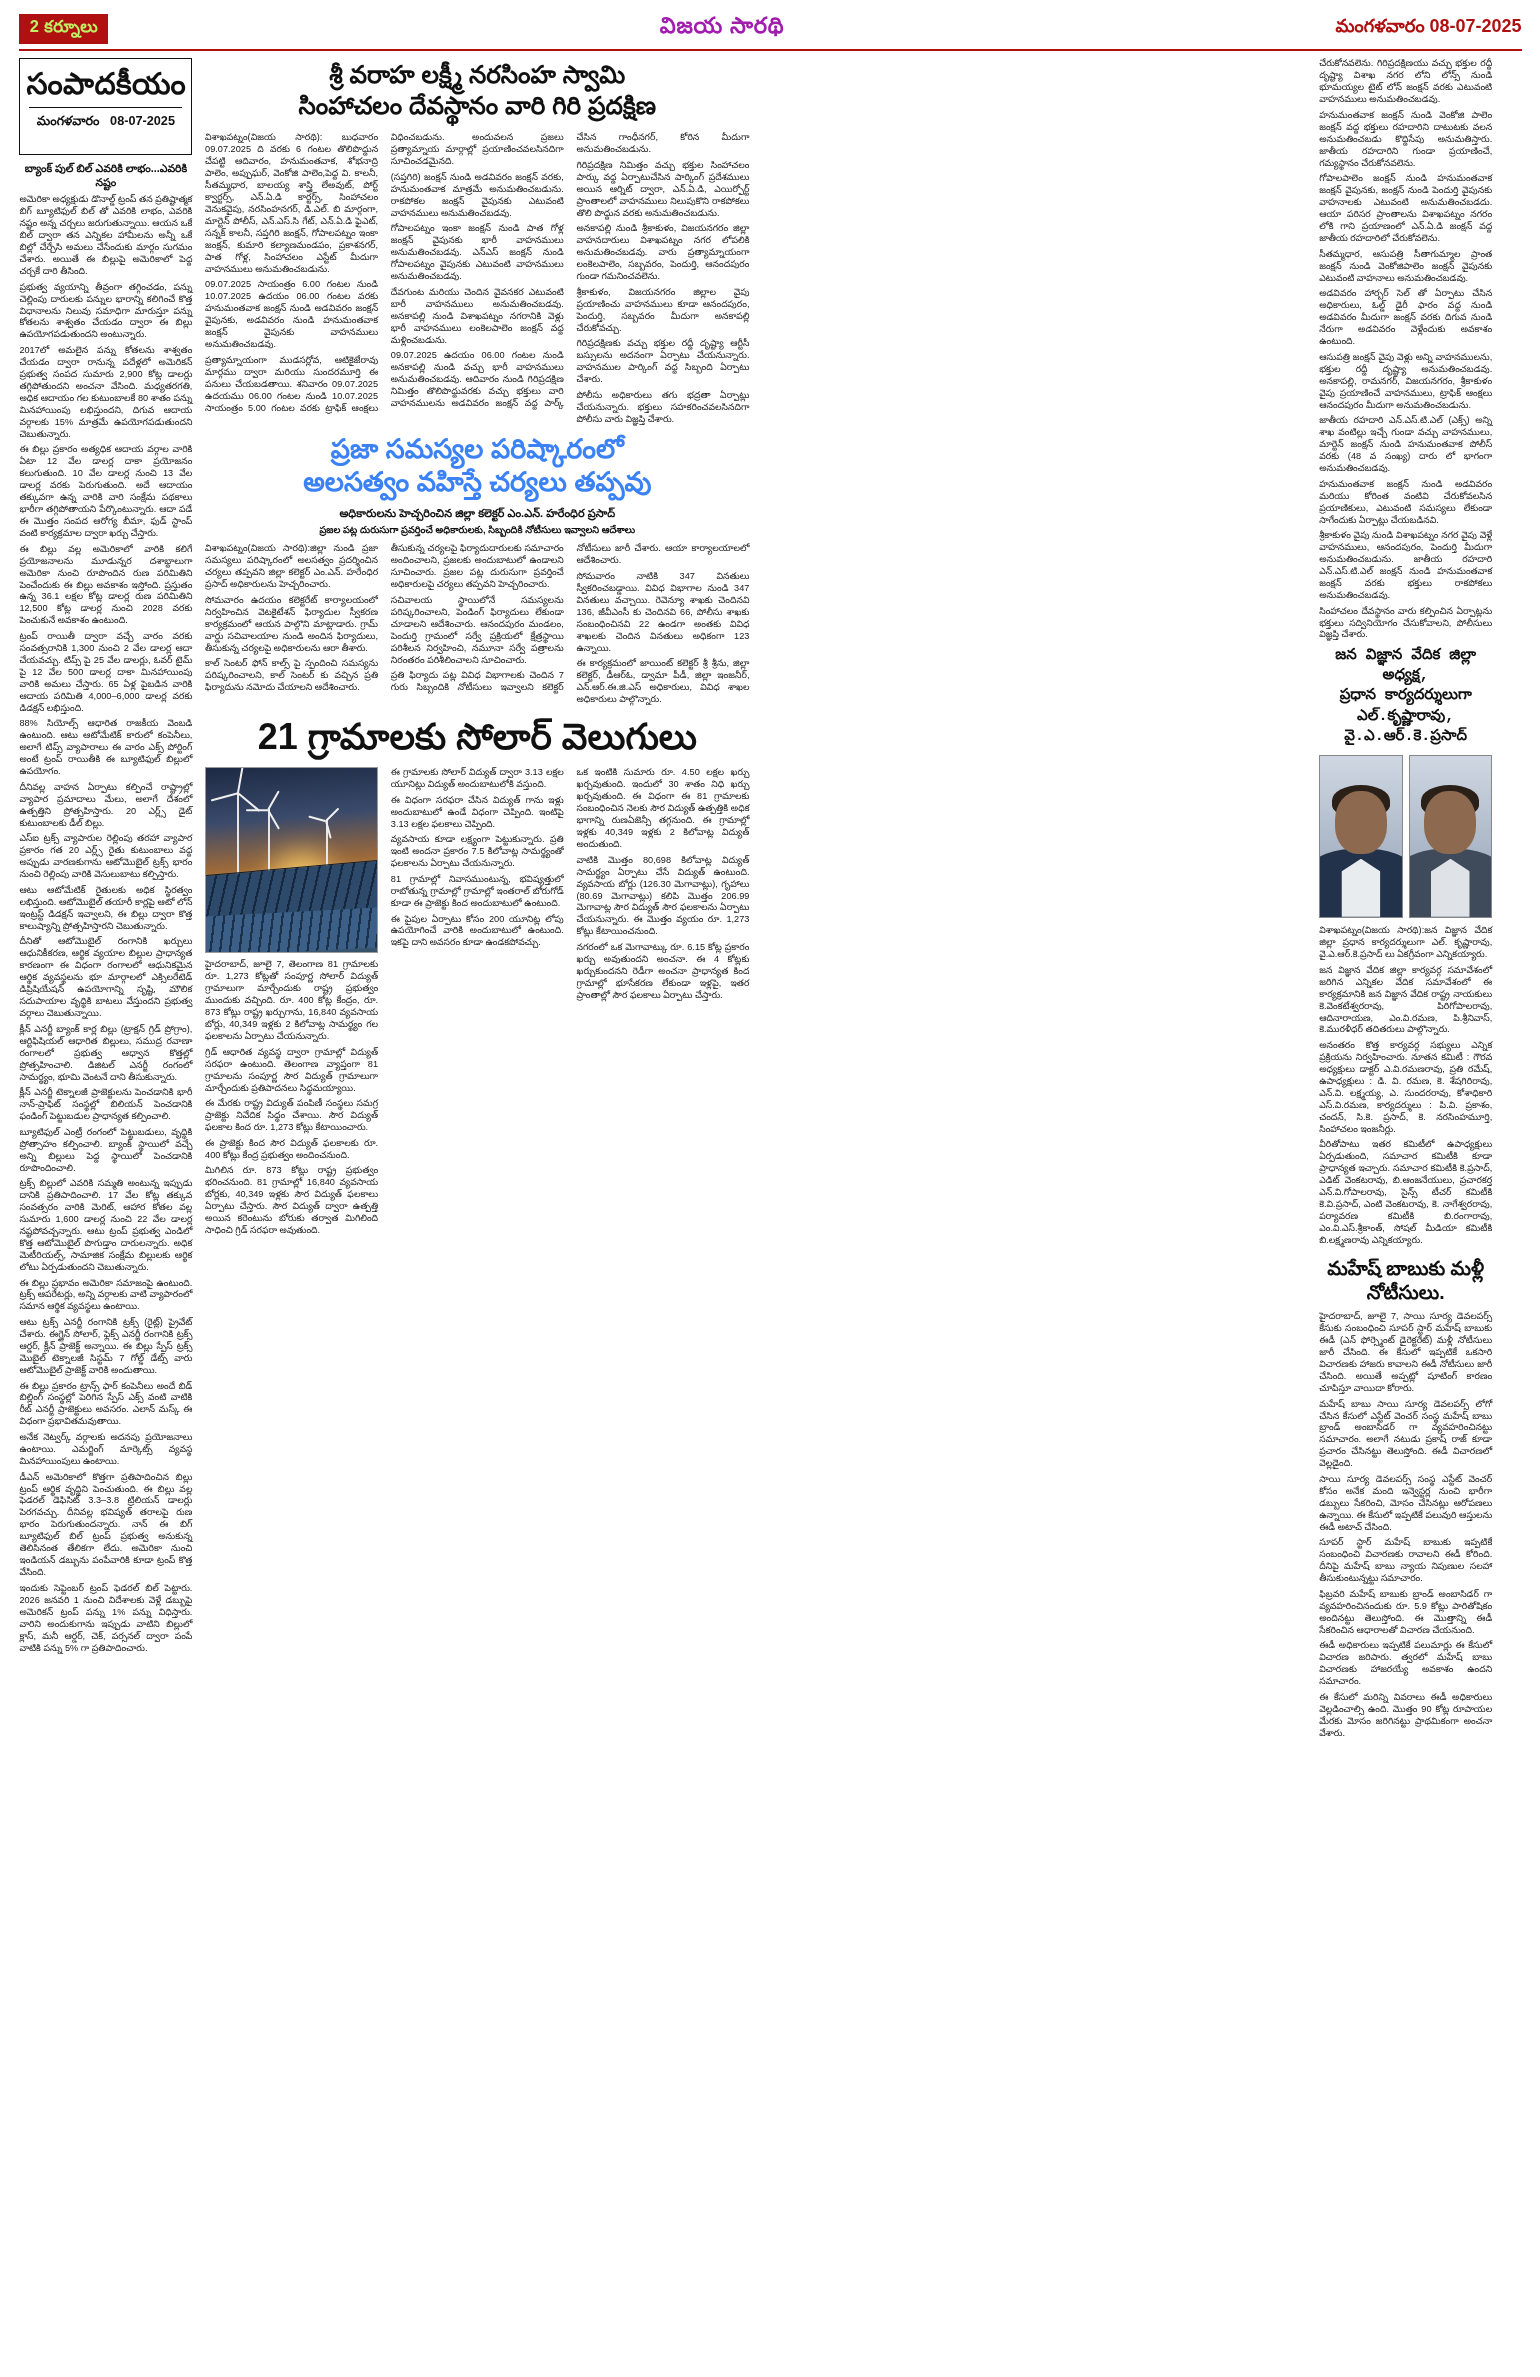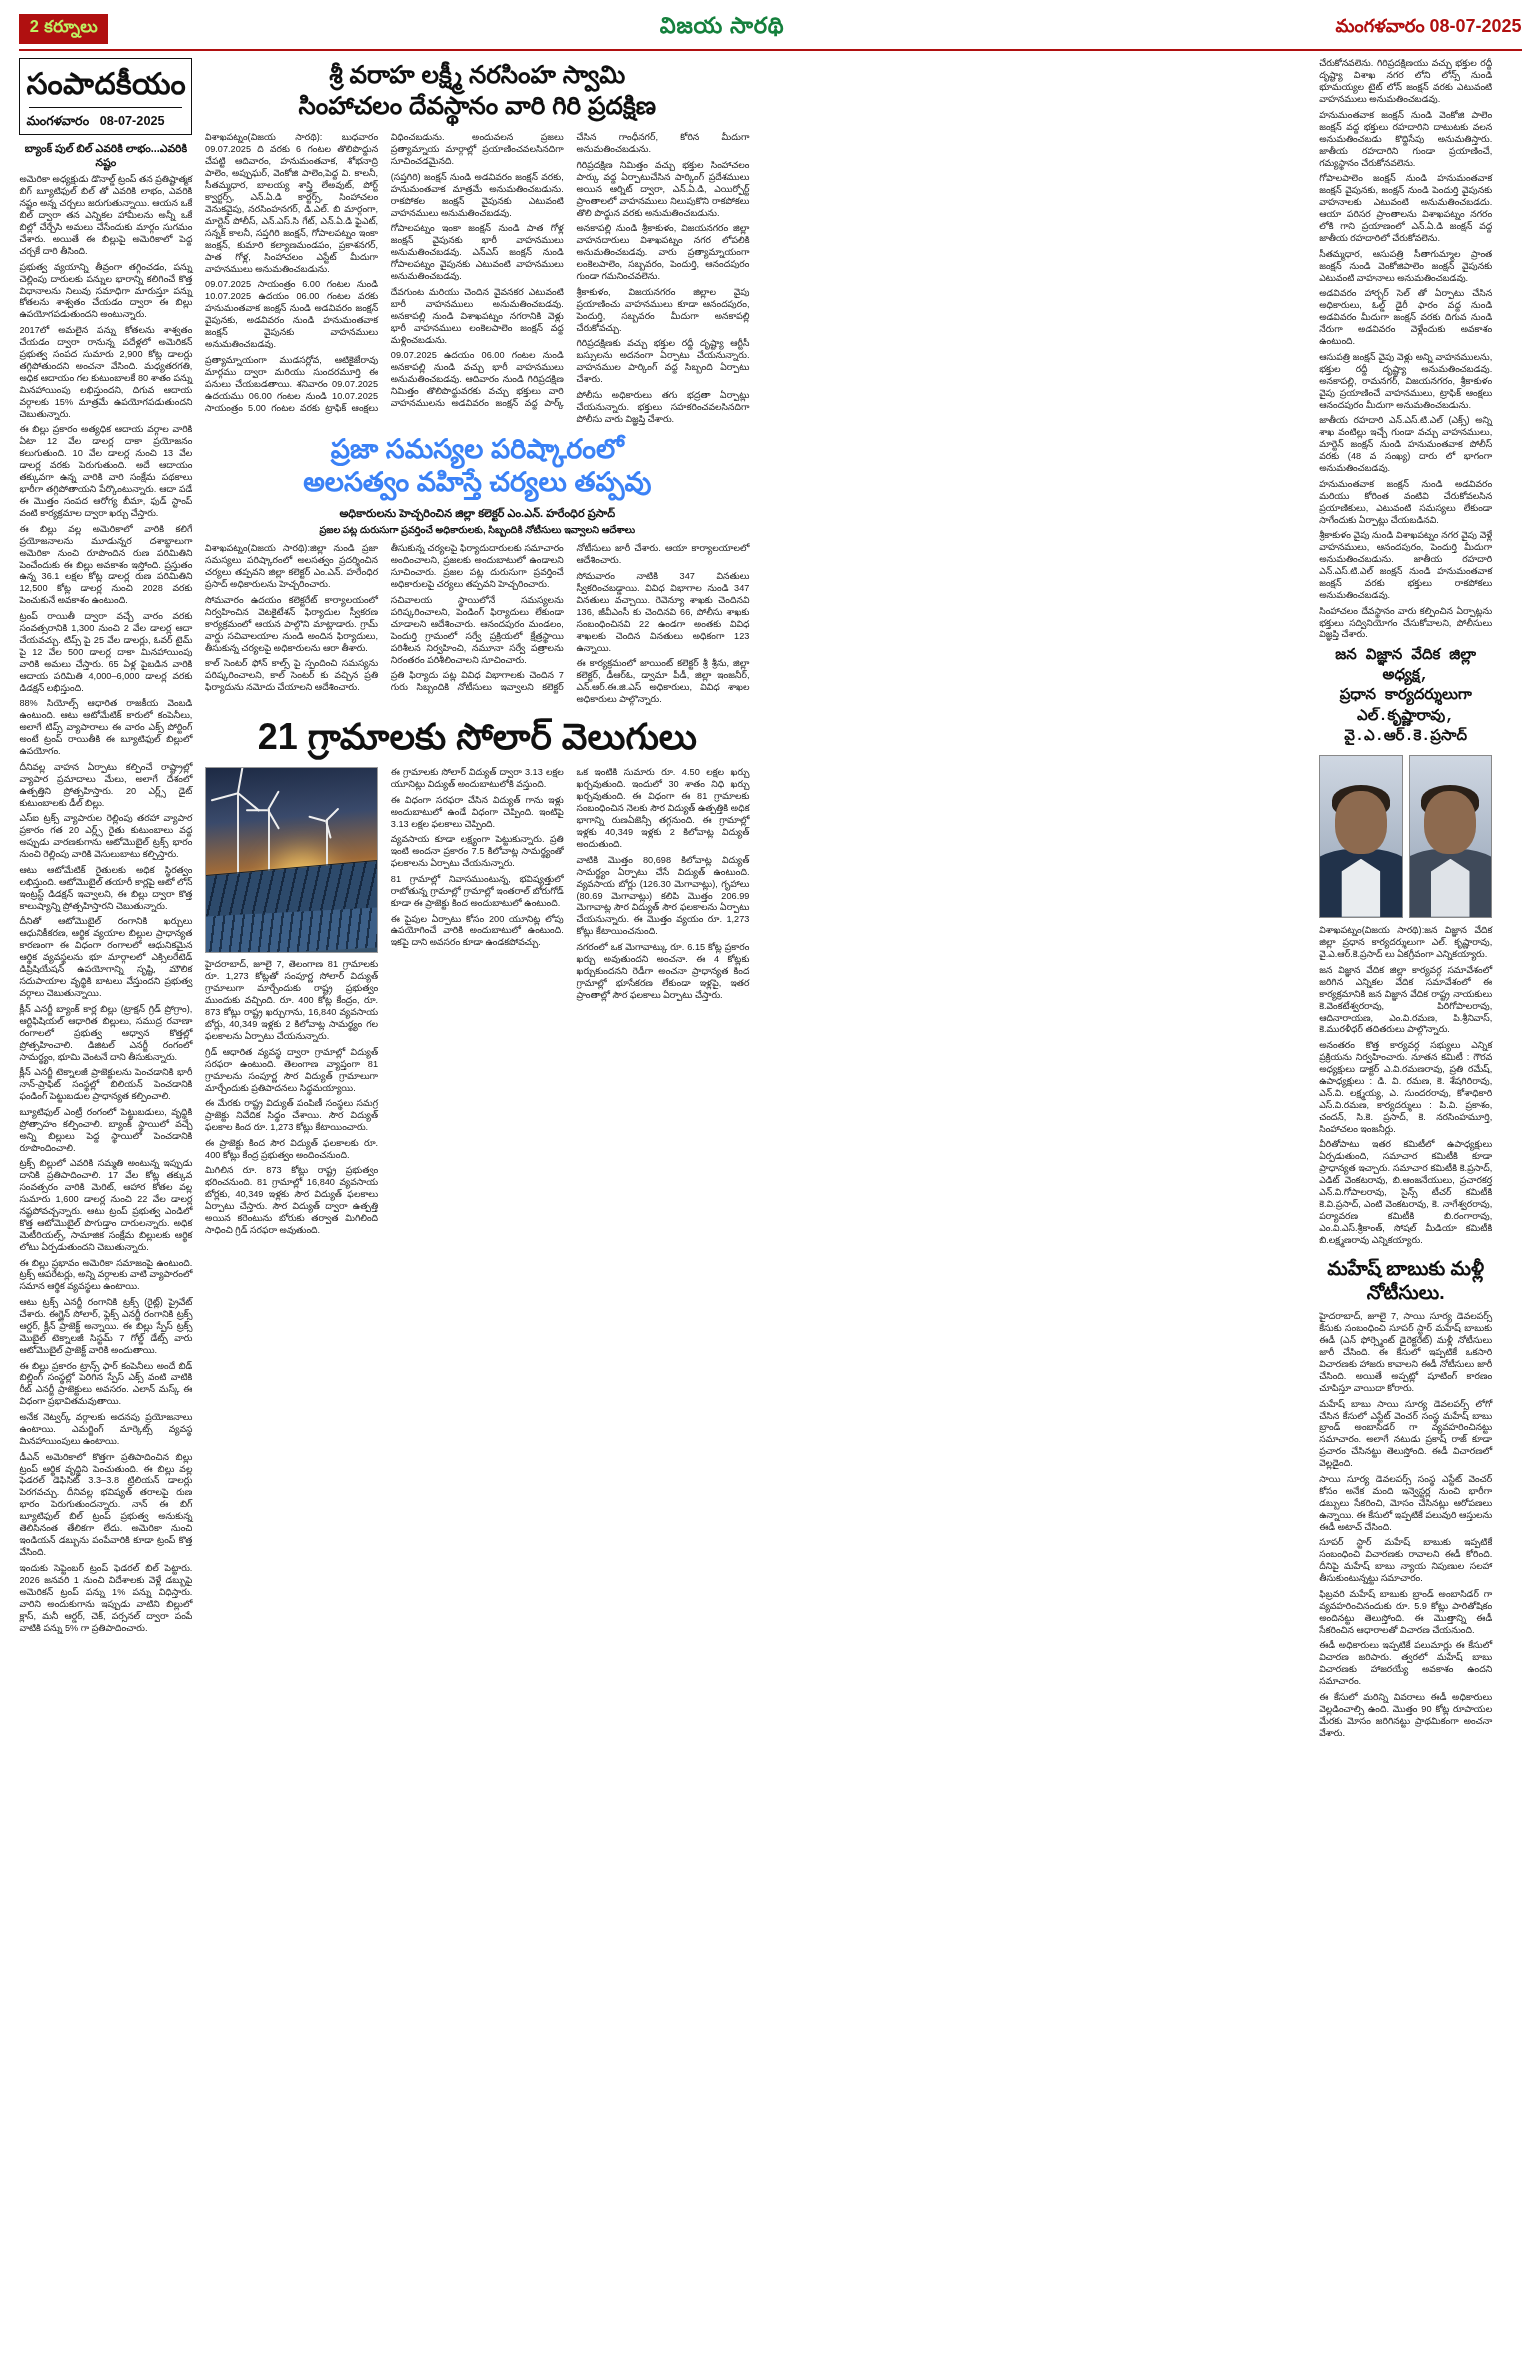--- a/index.html
+++ b/index.html
@@ -29,21 +29,21 @@
   }
   .mast-left {
     background: #b01010;
     color: #bef264;
     font-size: 16.4px;
     font-weight: bold;
     padding: 3px 10.4px 4.5px 10.4px;
     letter-spacing: 0.4px;
   }
   .mast-center {
-    color: #15803d;
+    color: #a21caf;
     font-size: 22.4px;
     font-weight: bold;
     letter-spacing: 0.7px;
   }
   .mast-right {
     color: #b01010;
     font-size: 18px;
     font-weight: bold;
   }
 
@@ -63,22 +63,22 @@
     text-align: justify;
     color: #141414;
     word-break: break-word;
     hyphens: auto;
   }
   .txt p { margin: 0 0 3.7px 0; }
 
   
   .ed-box {
     border: 1.5px solid #111;
-    padding: 9px 6px 3px 6px;
-    text-align: left;
+    padding: 9px 6px 23px 6px;
+    text-align: center;
     margin-bottom: 6.7px;
   }
   .ed-title {
     font-size: 30px;
     font-weight: bold;
     color: #111;
     line-height: 1.05;
     letter-spacing: 0.4px;
   }
   .ed-rule {

